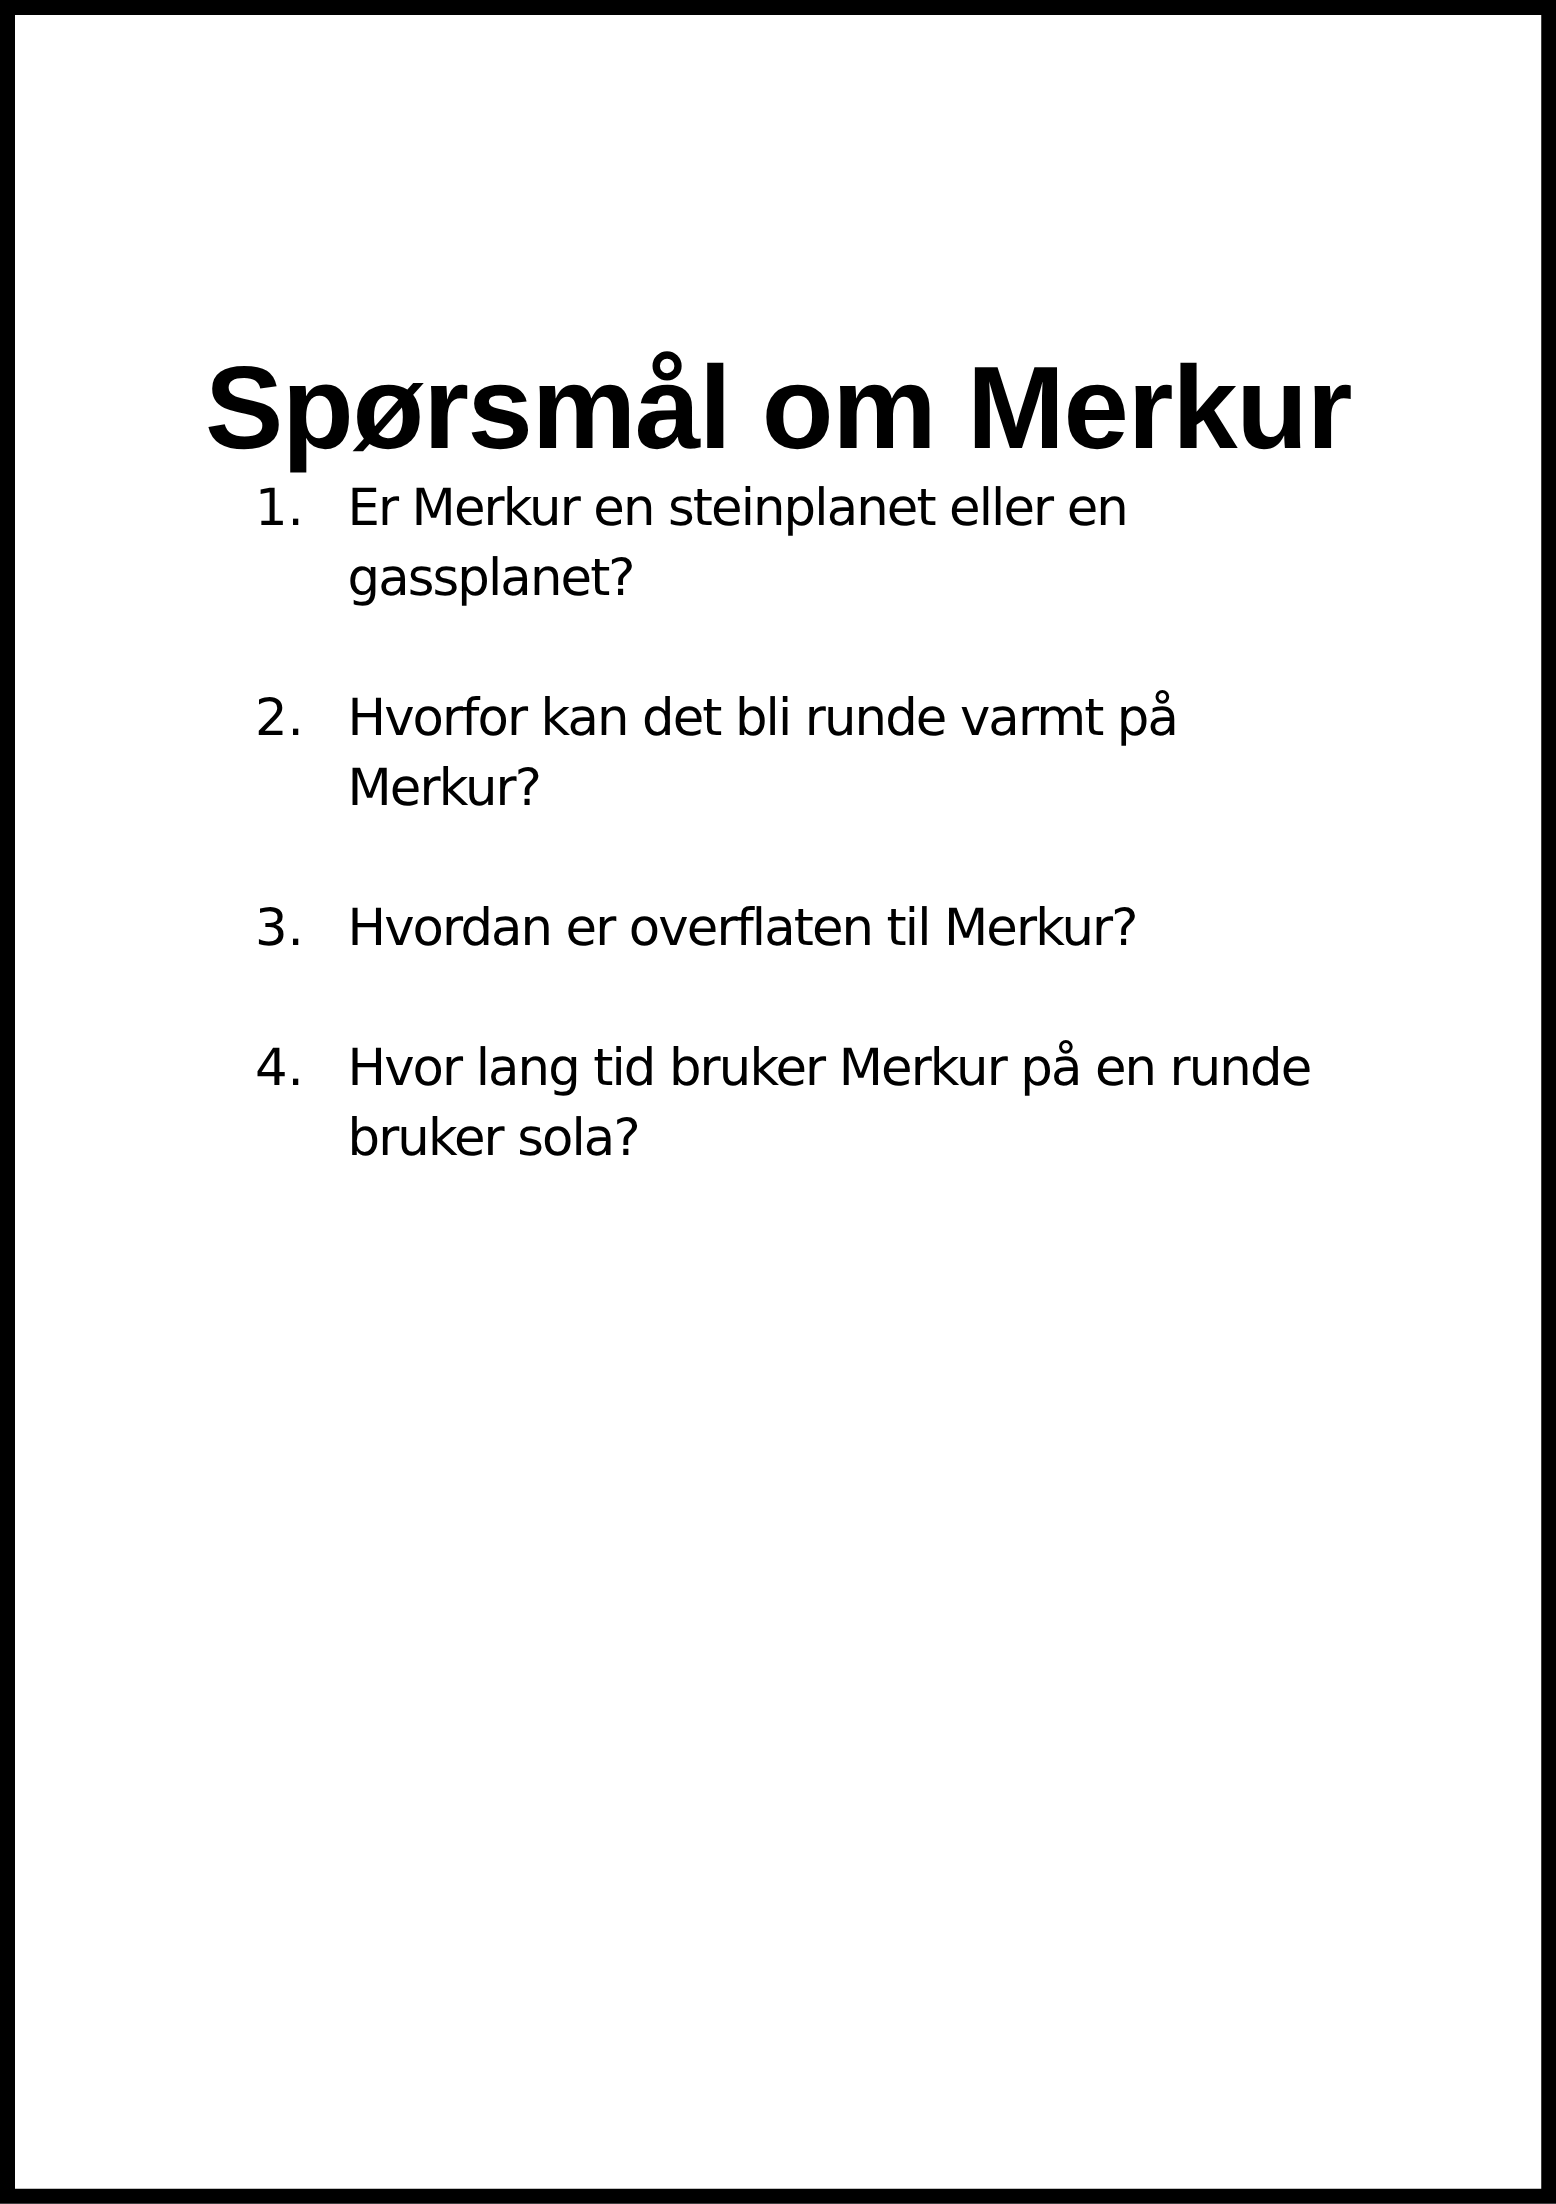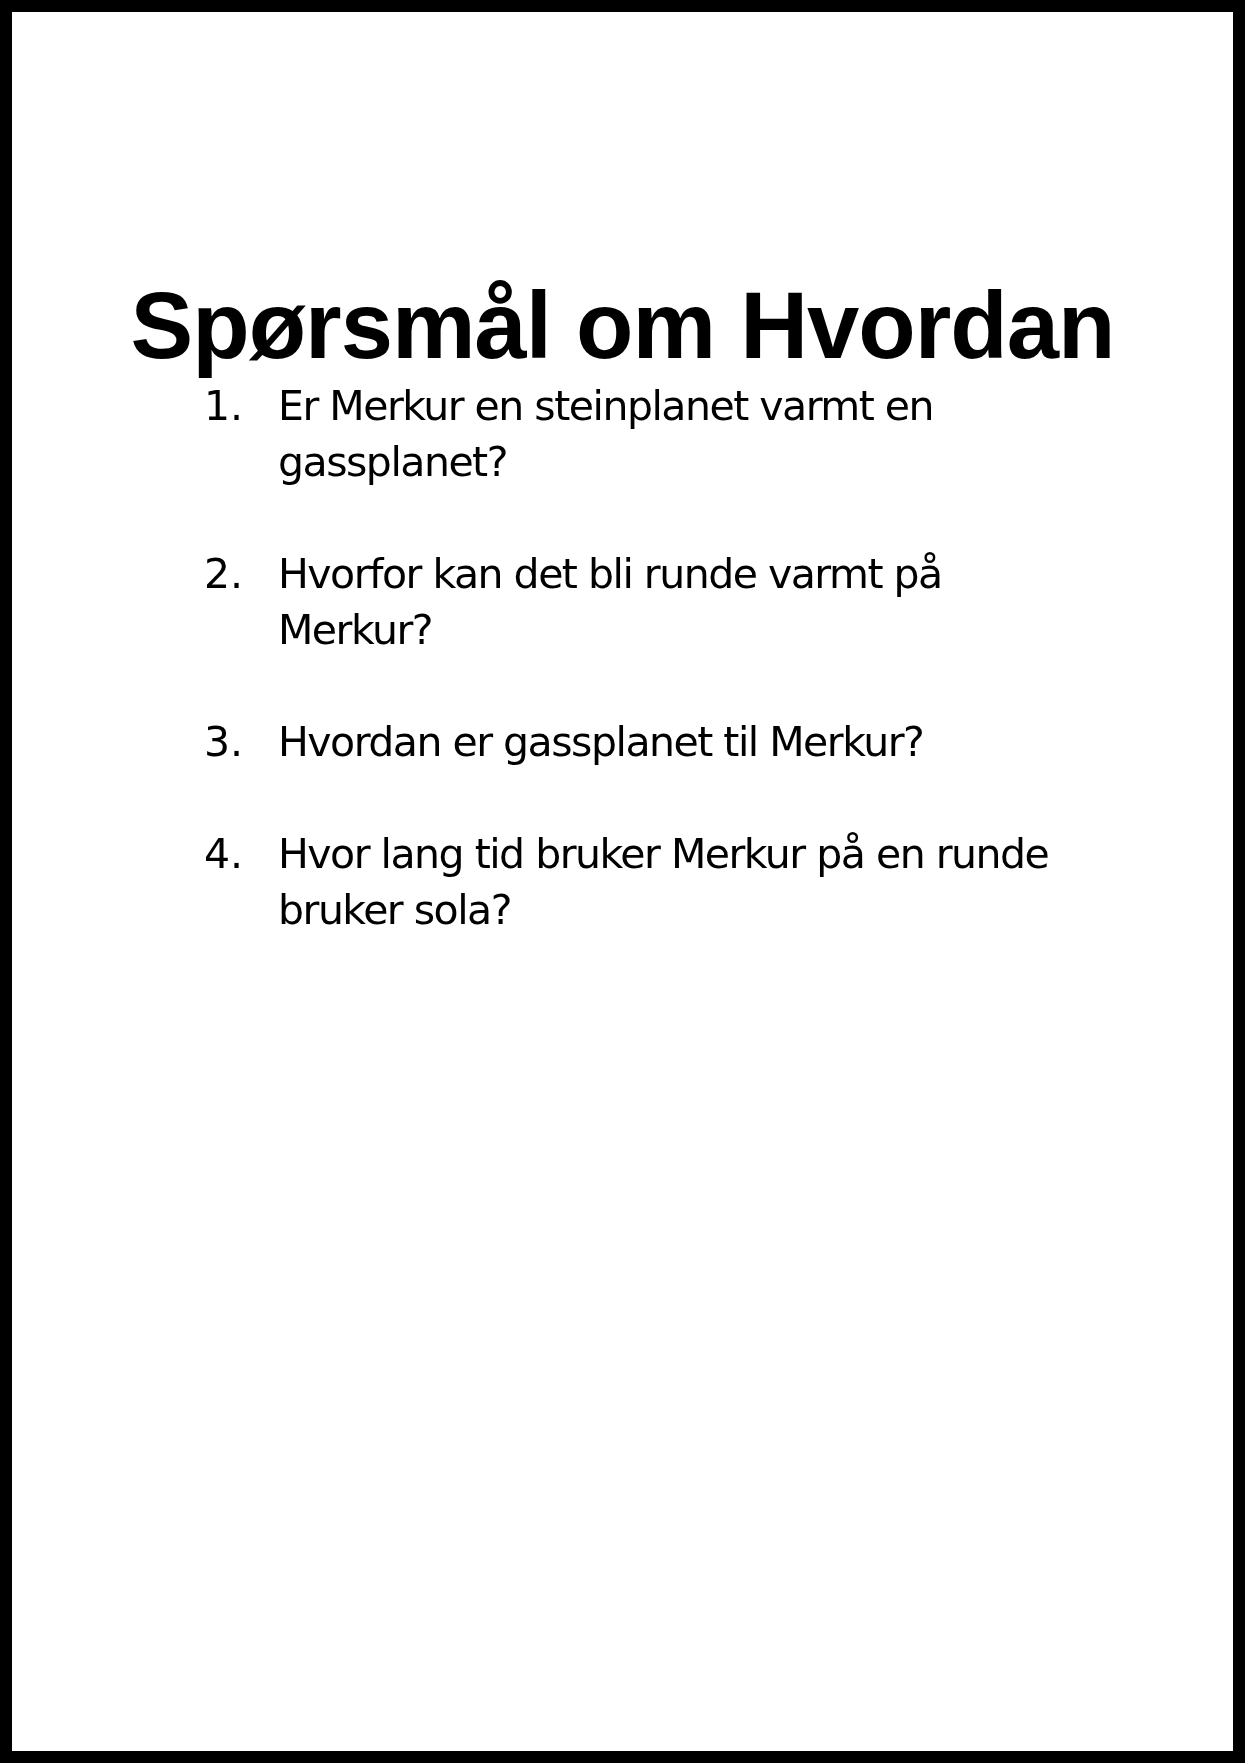--- a/index.html
+++ b/index.html
@@ -54,33 +54,33 @@
     }
     .question .text {
       flex: 1;
       letter-spacing: -1.5px;
     }
   </style>
 </head>
 <body>
 
 <div class="page">
-  <h1 class="title">Spørsmål om Hvordan</h1>
+  <h1 class="title">Spørsmål om Merkur</h1>
 
   <ol class="questions">
     <li class="question">
       <span class="num">1.</span>
-      <span class="text">Er Merkur en steinplanet varmt en gassplanet?</span>
+      <span class="text">Er Merkur en steinplanet eller en gassplanet?</span>
     </li>
     <li class="question">
       <span class="num">2.</span>
       <span class="text">Hvorfor kan det bli runde varmt på Merkur?</span>
     </li>
     <li class="question">
       <span class="num">3.</span>
-      <span class="text">Hvordan er gassplanet til Merkur?</span>
+      <span class="text">Hvordan er overflaten til Merkur?</span>
     </li>
     <li class="question">
       <span class="num">4.</span>
       <span class="text">Hvor lang tid bruker Merkur på en runde bruker sola?</span>
     </li>
   </ol>
 </div>
 
 </body></html>

